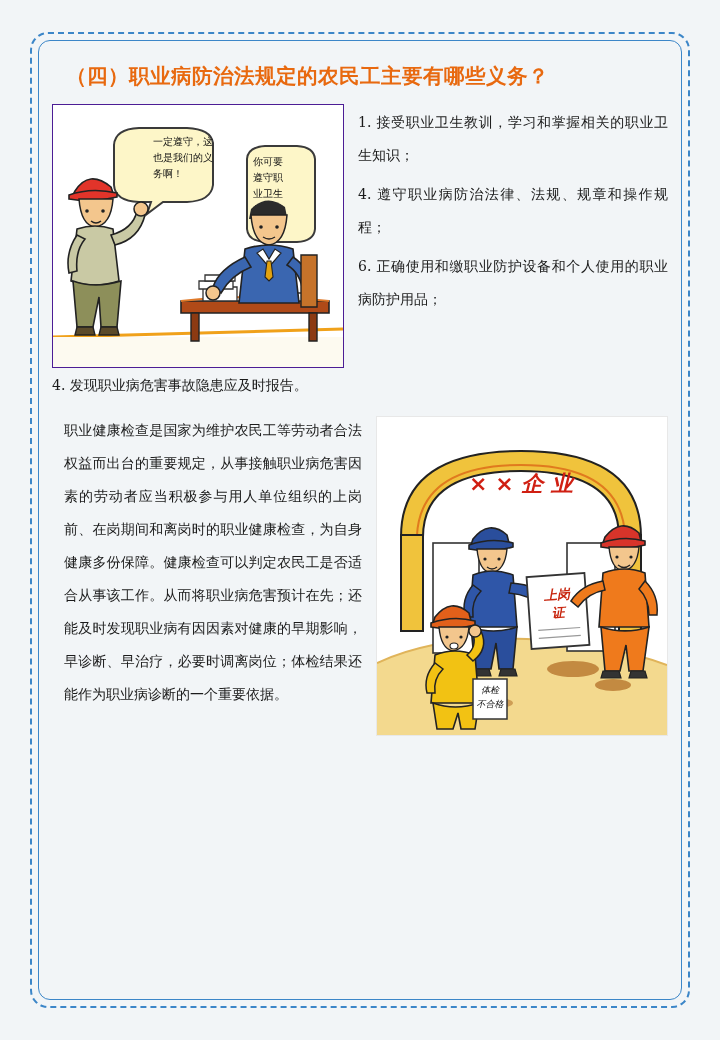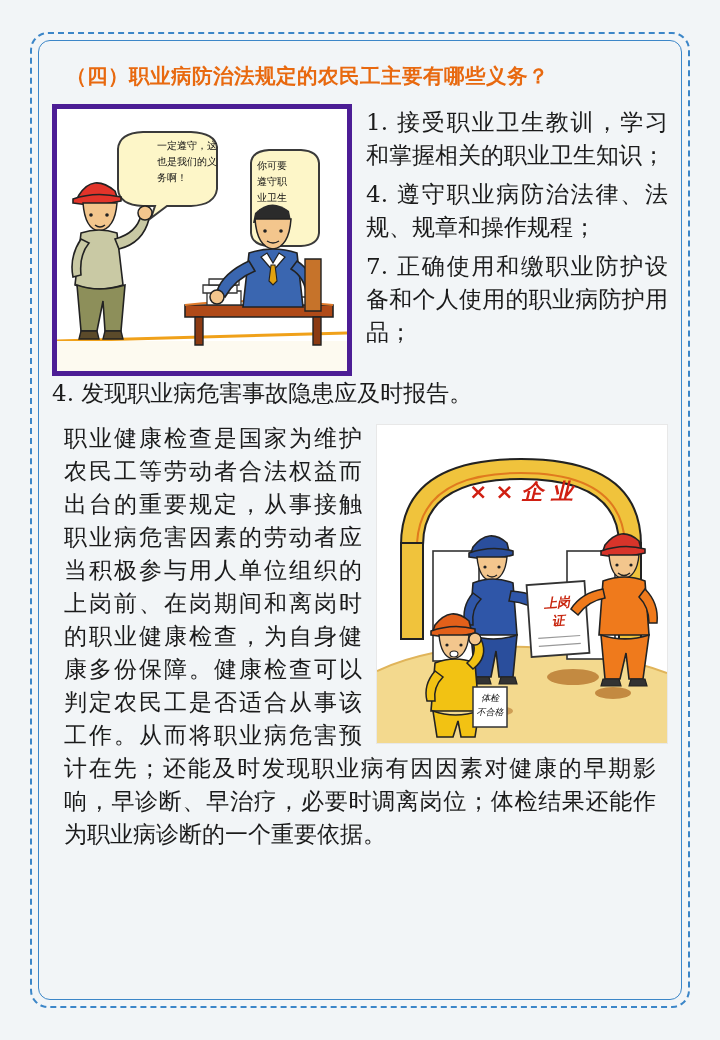--- a/index.html
+++ b/index.html
@@ -57,40 +57,40 @@
     letter-spacing: 0.5px;
     font-family: "DejaVu Serif", "Liberation Serif", serif;
     margin: 0 0 14px 0;
     white-space: nowrap;
   }
   .s1-heading { margin-left: 14px; margin-top: 6px; }
   .s2-heading { margin-left: 14px; margin-top: 26px; }
 
   .body-text {
     color: #1b1b1b;
-    font-size: 23px;
+    font-size: 14px;
     line-height: 33px;
     font-family: "DejaVu Serif", "Liberation Serif", serif;
     text-align: justify;
   }
 
   
   .s1-row {
     display: flex;
     align-items: flex-start;
     gap: 14px;
   }
   .s1-figure {
     width: 290px;
     height: 262px;
     flex: 0 0 290px;
     position: relative;
     overflow: hidden;
     background: #f0abfc;
-    border: 5px solid #4c1d95;
+    border: 1px solid #4c1d95;
   }
   .s1-list {
     flex: 1 1 auto;
     padding-top: 2px;
   }
   .s1-list p {
     margin: 0 0 6px 0;
     text-indent: 0;
   }
   .s1-tail {
@@ -219,21 +219,21 @@
             </g>
 
             <path d="M248 150 l16 0 l0 52 l-16 0 z" fill="#c6732a" stroke="#222" stroke-width="1.4"></path>
           </svg>
         </div>
       </div>
 
       <div class="s1-list body-text">
         <p>1. 接受职业卫生教训，学习和掌握相关的职业卫生知识；</p>
         <p>4. 遵守职业病防治法律、法规、规章和操作规程；</p>
-        <p>7. 正确使用和缴职业防护设备和个人使用的职业病防护用品；</p>
+        <p>6. 正确使用和缴职业防护设备和个人使用的职业病防护用品；</p>
       </div>
     </div>
 
     <div class="body-text s1-tail">4. 发现职业病危害事故隐患应及时报告。</div>
 
 
     <div class="s2-block">
 
       <div class="s2-figure">
         <div class="ill2">

